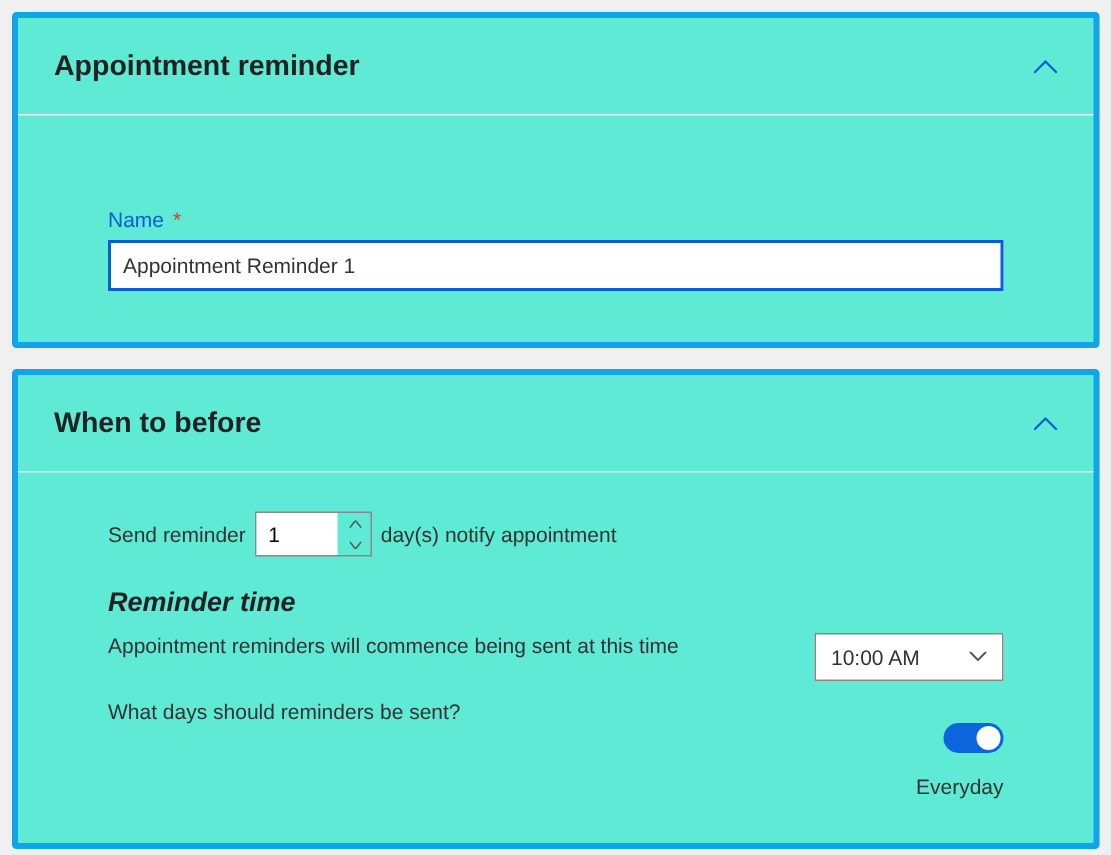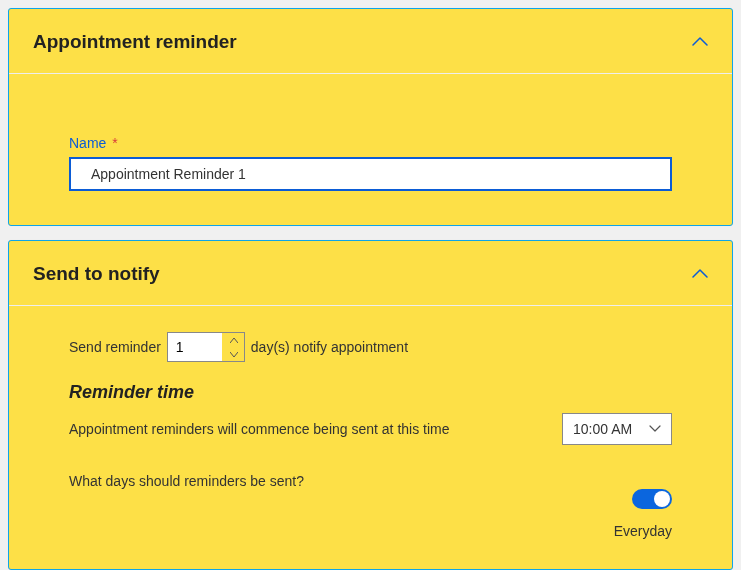--- a/index.html
+++ b/index.html
@@ -5,22 +5,22 @@
     * { box-sizing: border-box; margin: 0; padding: 0; }
     body {
       font-family: "Segoe UI", Arial, sans-serif;
       background: #f0f0f0;
       padding: 8px;
       width: 741px;
       font-size: 14px;
       color: #333;
     }
     .panel {
-      background: #fde047;
-      border: 1px solid #0ea5e9;
+      background: #5eead4;
+      border: 4px solid #0ea5e9;
       border-radius: 3px;
       margin-bottom: 14px;
       box-shadow: 0 0 1px rgba(0,0,0,0.05);
     }
     .panel-header {
       display: flex;
       justify-content: space-between;
       align-items: center;
       padding: 22px 24px 20px 24px;
       border-bottom: 1px solid #eee;
@@ -45,21 +45,21 @@
     .field-label {
       color: #0b5cd6;
       font-size: 14px;
       margin-bottom: 6px;
       margin-top: 25px;
     }
     .req { color: #d83b3b; margin-left: 2px; }
     .text-input {
       width: 100%;
       border: 2px solid #0b5cd6;
-      padding: 7px 20px;
+      padding: 7px 8px;
       font-size: 14px;
       color: #333;
       outline: none;
       font-family: inherit;
     }
     .row {
       display: flex;
       align-items: center;
       gap: 6px;
       margin-bottom: 20px;
@@ -102,33 +102,33 @@
     }
     .subheading {
       font-size: 18px;
       font-weight: 600;
       color: #222;
       margin-bottom: 10px;
       font-style: italic;
     }
     .timerow {
       display: flex;
-      align-items: center;
+      align-items: flex-start;
       justify-content: space-between;
       gap: 12px;
-      margin-bottom: 28px;
+      margin-bottom: 12px;
     }
     .timerow-text {
       color: #333;
       font-size: 14px;
       flex: 1;
     }
     .select-wrap {
       position: relative;
-      width: 110px;
+      width: 126px;
       height: 32px;
       border: 1px solid #888;
       display: flex;
       align-items: center;
       padding: 0 10px;
       cursor: pointer;
       background: #fff;
     }
     .select-value { font-size: 14px; color: #333; flex: 1; }
     .select-caret {
@@ -179,21 +179,21 @@
     <div class="field-label">
       <span>Name</span>
       <span class="req">*</span>
     </div>
     <input type="text" class="text-input" value="Appointment Reminder 1" style="">
   </div>
 </div>
 
 <div class="panel">
   <div class="panel-header">
-    <div class="panel-title">Send to notify</div>
+    <div class="panel-title">When to before</div>
     <span class="chevron-up">
       <svg width="16" height="10" viewBox="0 0 16 10">
           <path d="M1 8 L8 1 L15 8" stroke="#0b5cd6" stroke-width="1.5" fill="none" stroke-linecap="round" stroke-linejoin="round"></path>
         </svg>
     </span>
   </div>
   <div class="panel-body tight">
 
     <div class="row">
       <span class="row-text">Send reminder</span>

